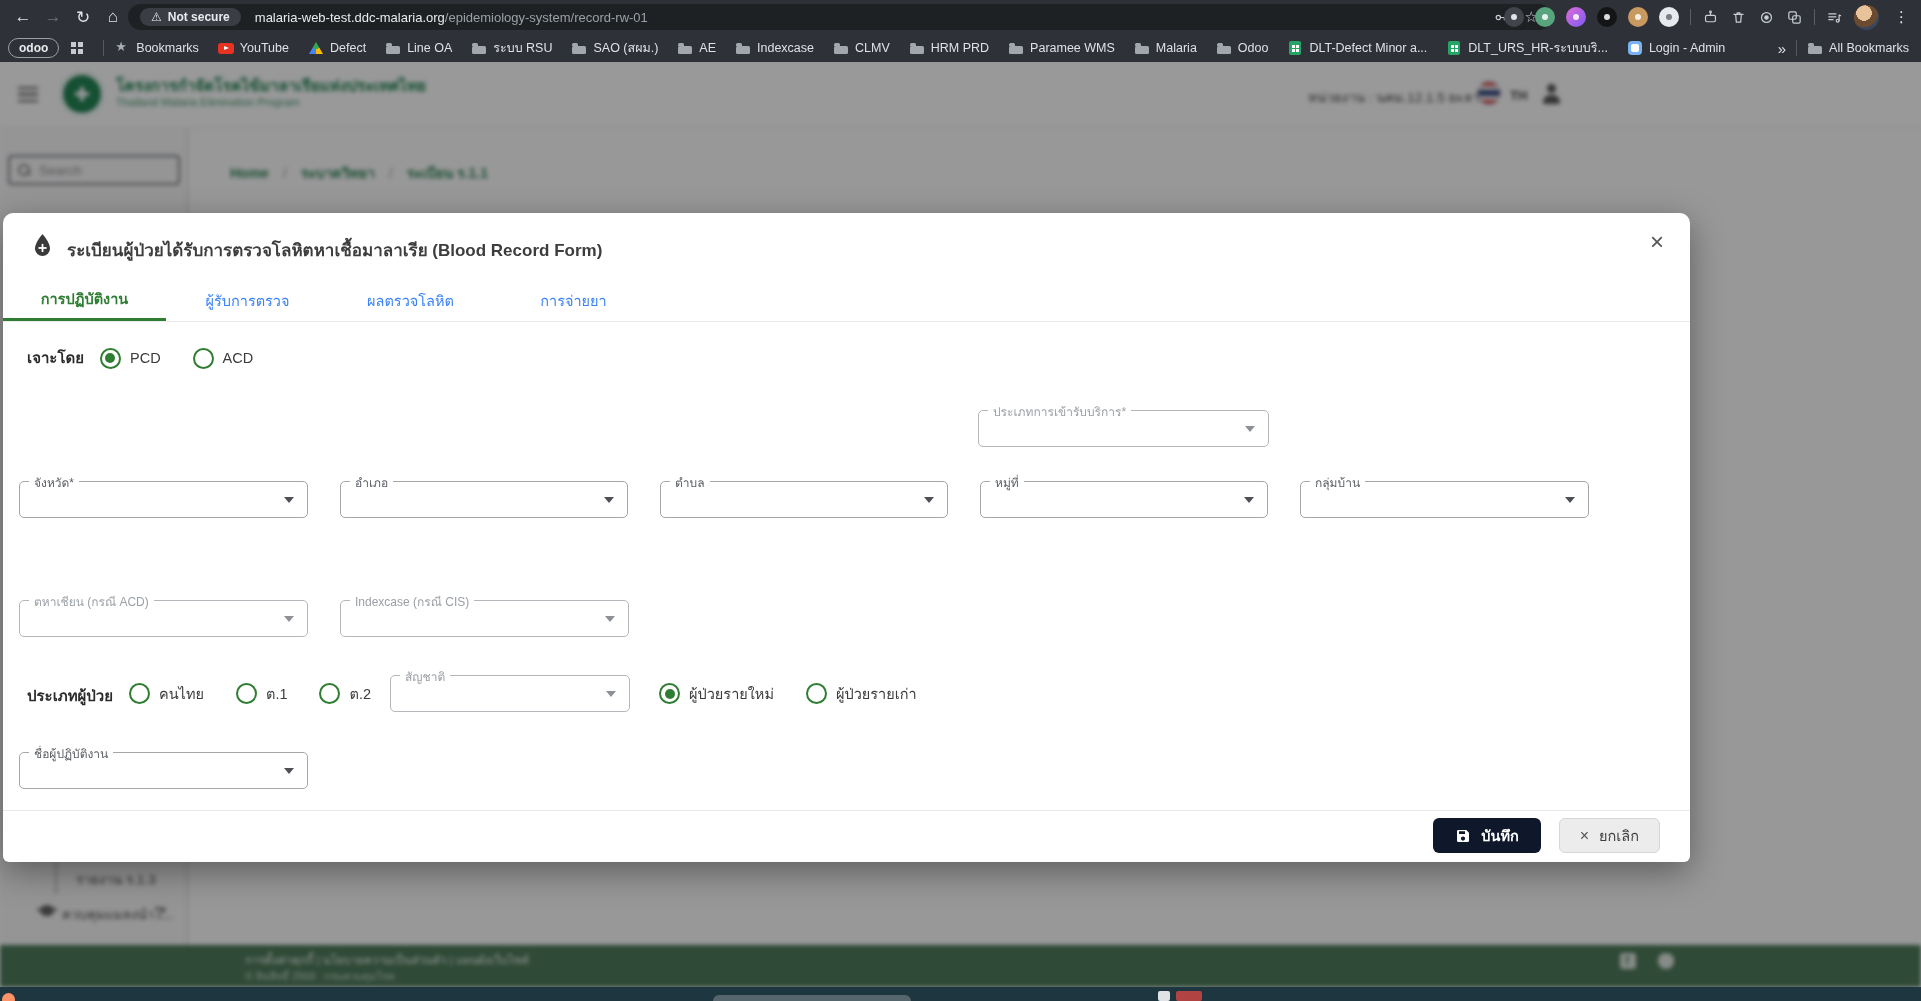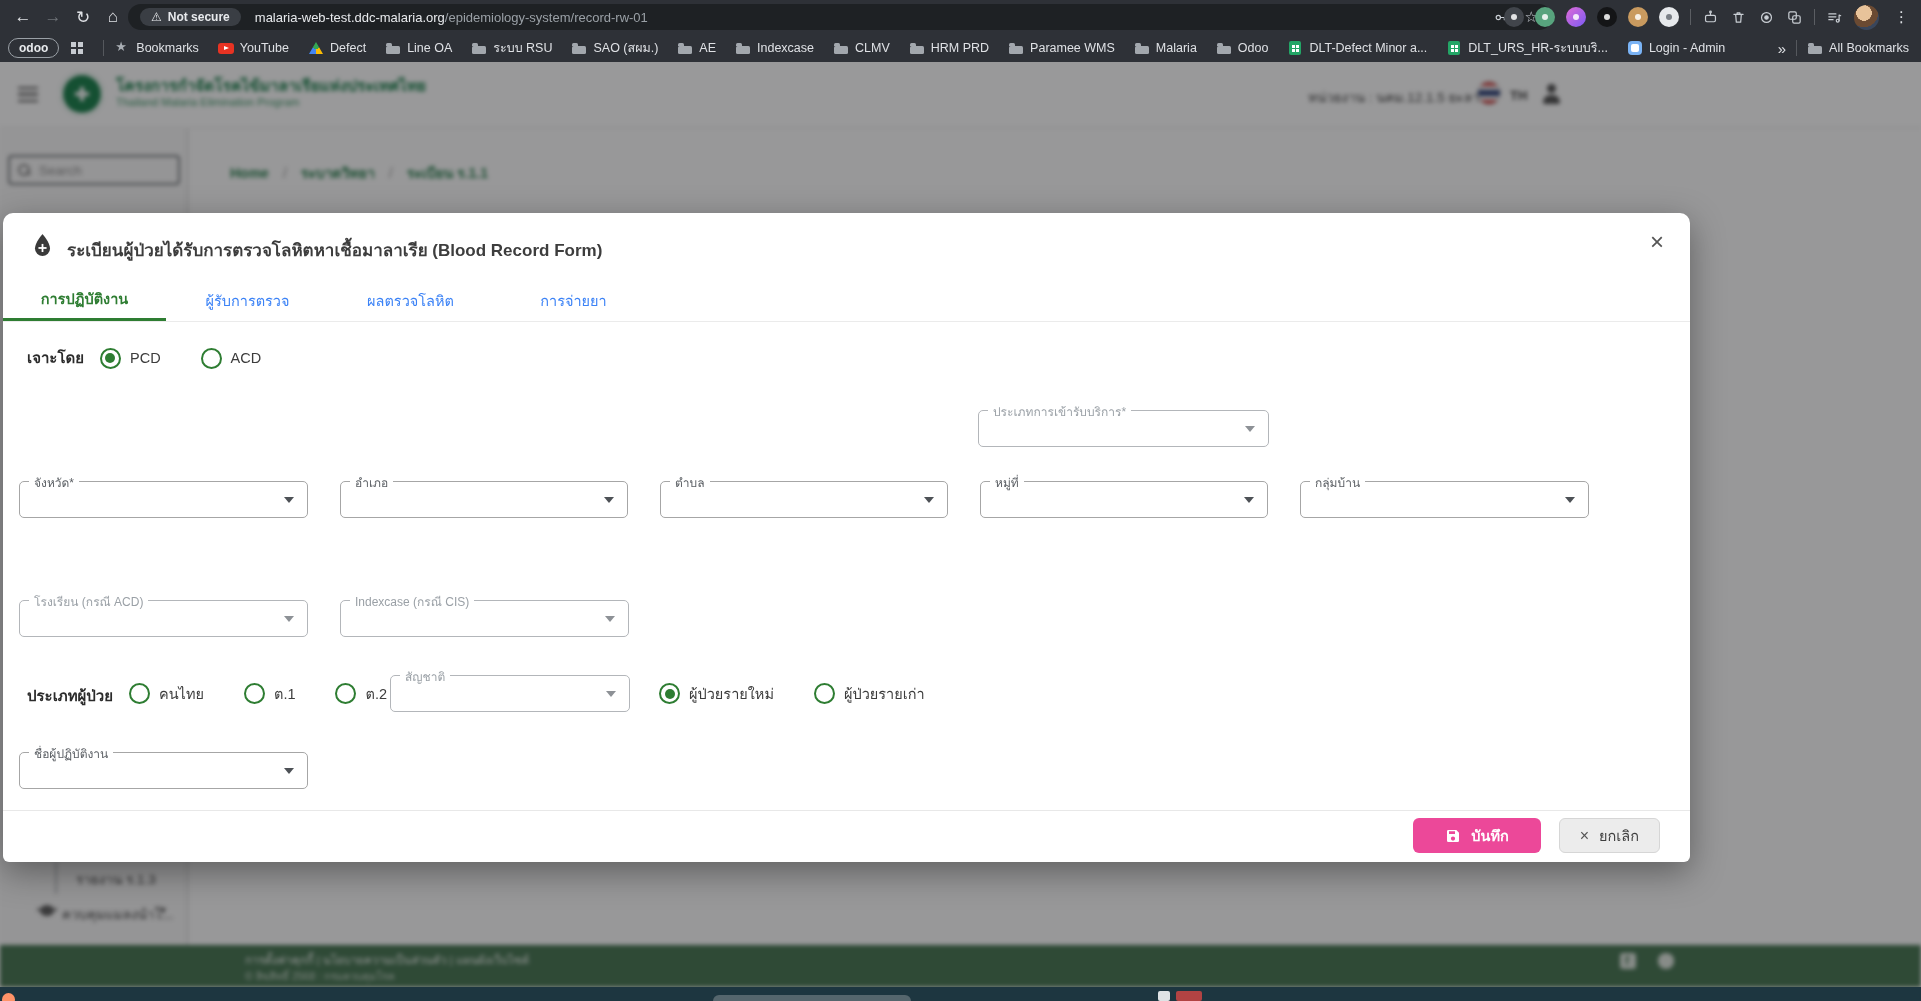--- a/index.html
+++ b/index.html
@@ -126,32 +126,32 @@
   .mselect{position:absolute;height:37px;border:1px solid #a6a6a6;border-radius:5px;background:#fff}
   .mlabel{position:absolute;top:-9px;left:9px;background:#fff;padding:0 5px;font-size:12px;color:#5a5e63;white-space:nowrap}
   .arrow{position:absolute;right:13px;top:15px;width:0;height:0;border-left:5.5px solid transparent;border-right:5.5px solid transparent;border-top:6.5px solid #4d5156}
   .mselect.muted{border-color:#b3b6ba}
   .mselect.muted .mlabel{color:#9aa0a6}
   .mselect.muted .arrow{border-top-color:#8d9196}
 
   .radio-row{position:absolute;display:flex;align-items:center;height:26px}
   .group-label{font-size:15px;font-weight:bold;color:#2b2b2b;white-space:nowrap}
   .opts{display:flex;align-items:flex-start}
-  .radio-opt{display:flex;align-items:center;gap:9px;margin-left:40px;cursor:pointer}
+  .radio-opt{display:flex;align-items:center;gap:9px;margin-left:32px;cursor:pointer}
   .opts .radio-opt:first-child{margin-left:16px}
   .abs-opts{position:absolute}
   .abs-opts .radio-opt:first-child{margin-left:0}
   .abs-label{position:absolute}
   .radio{width:21px;height:21px;border:2px solid #2e7d32;border-radius:50%;background:#fff;flex:0 0 auto;position:relative}
   .radio-opt.checked .radio::after{content:"";position:absolute;left:3.5px;top:3.5px;width:10px;height:10px;border-radius:50%;background:#2e7d32}
   .radio-label{font-size:14.5px;color:#3c3c3c;white-space:nowrap}
 
   .m-divider{position:absolute;left:0;top:597px;width:100%;height:1px;background:#e8e8e8}
   .m-actions{position:absolute;right:30px;top:605px;display:flex;gap:18px}
-  .btn-save{height:35px;padding:0 32px;background:#ec4899;border:none;border-radius:6px;color:#fff;font-size:14.5px;font-weight:bold;
+  .btn-save{height:35px;padding:0 22px;background:#0f172a;border:none;border-radius:6px;color:#fff;font-size:14.5px;font-weight:bold;
     display:flex;align-items:center;gap:10px;cursor:pointer;font-family:inherit}
   .btn-cancel{height:35px;padding:0 20px;background:#ececec;border:1px solid #d6d6d6;border-radius:6px;color:#3f3f3f;font-size:14.5px;
     display:flex;align-items:center;gap:10px;cursor:pointer;font-family:inherit}
   .btn-cancel .x{font-size:16px;color:#555}
 </style>
 </head>
 <body>
 
 <div class="stage">
 
@@ -395,21 +395,21 @@
       <span class="mlabel">หมู่ที่</span>
       <span class="arrow"></span>
     </div>
     <div class="mselect" style="left:1297px;top:268px;width:289px">
       <span class="mlabel">กลุ่มบ้าน</span>
       <span class="arrow"></span>
     </div>
 
 
     <div class="mselect muted" style="left:16px;top:387px;width:289px">
-      <span class="mlabel">โรงเรียน (กรณี ACD)</span>
+      <span class="mlabel">ตหาเชียน (กรณี ACD)</span>
       <span class="arrow"></span>
     </div>
     <div class="mselect muted" style="left:337px;top:387px;width:289px">
       <span class="mlabel">Indexcase (กรณี CIS)</span>
       <span class="arrow"></span>
     </div>
 
     <span class="group-label abs-label" style="left:24px;top:471px">ประเภทผู้ป่วย</span>
     <div class="opts abs-opts" style="left:126px;top:469px">
         <span class="radio-opt">

